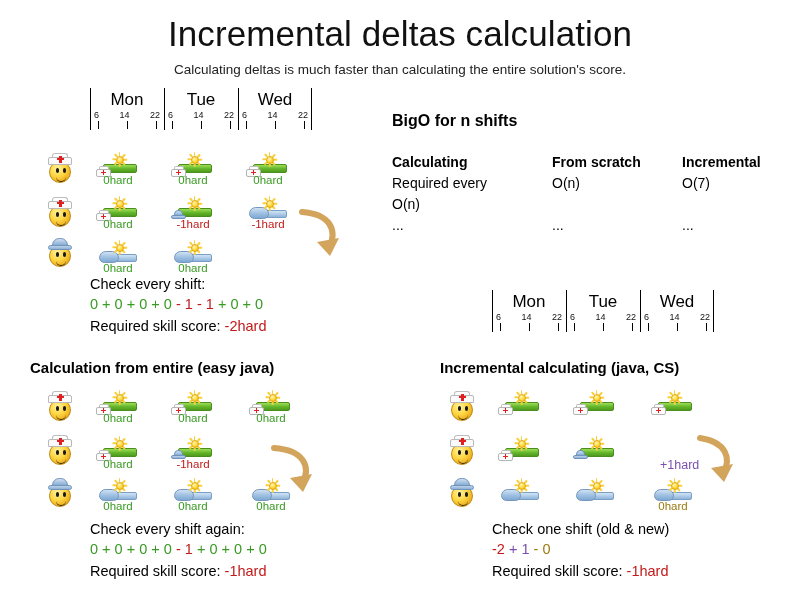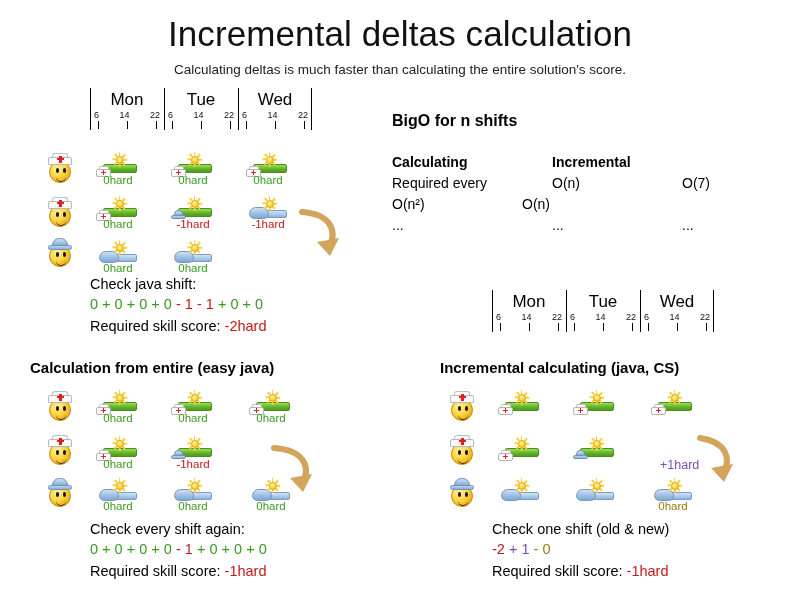--- a/index.html
+++ b/index.html
@@ -364,40 +364,40 @@
       </div>
       <div class="chiplabel c-green">0hard</div>
     </div>
   </div>
 
 <svg class="arrow" style="left:296px;top:206px;" width="50" height="56" viewBox="0 0 50 56">
   <path d="M6,6 C34,8 42,24 33,42" stroke="#d2a45c" stroke-width="6" fill="none" stroke-linecap="round"></path>
   <path d="M21,36 L34,50 L43,32 Z" fill="#d2a45c"></path>
 </svg>
 
-<div class="txt" style="left:90px;top:274px;">Check java shift:</div>
+<div class="txt" style="left:90px;top:274px;">Check every shift:</div>
 <div class="txt" id="sum-top" style="left:90px;top:294px;"><span class="c-green">0</span> <span class="c-green">+</span> <span class="c-green">0</span> <span class="c-green">+</span> <span class="c-green">0</span> <span class="c-green">+</span> <span class="c-green">0</span> <span class="c-red">-</span> <span class="c-red">1</span> <span class="c-red">-</span> <span class="c-red">1</span> <span class="c-green">+</span> <span class="c-green">0</span> <span class="c-green">+</span> <span class="c-green">0</span></div>
 <div class="txt" style="left:90px;top:316px;">
   <span>Required skill score:</span>
   <span class="c-red">-2hard</span>
 </div>
 
 <div class="bigo-title" style="left:392px;top:112px;">BigO for n shifts</div>
 <div class="bigo" id="bigo-table" style="left:392px;top:152px;">
     <div class="row hdr">
       <div class="c0">Calculating</div>
+      <div class="c1">From scratch</div>
       <div class="c2">Incremental</div>
     </div>
     <div class="row">
       <div class="c0">Required every</div>
       <div class="c1">O(n)</div>
       <div class="c2">O(7)</div>
     </div>
     <div class="row">
-      <div class="c1">O(n²)</div>
       <div class="c2">O(n)</div>
     </div>
     <div class="row">
       <div class="c0">...</div>
       <div class="c1">...</div>
       <div class="c2">...</div>
     </div>
   </div>
 
 <div class="calhead" id="calhead-2" style="left:492px;top:290px;">

